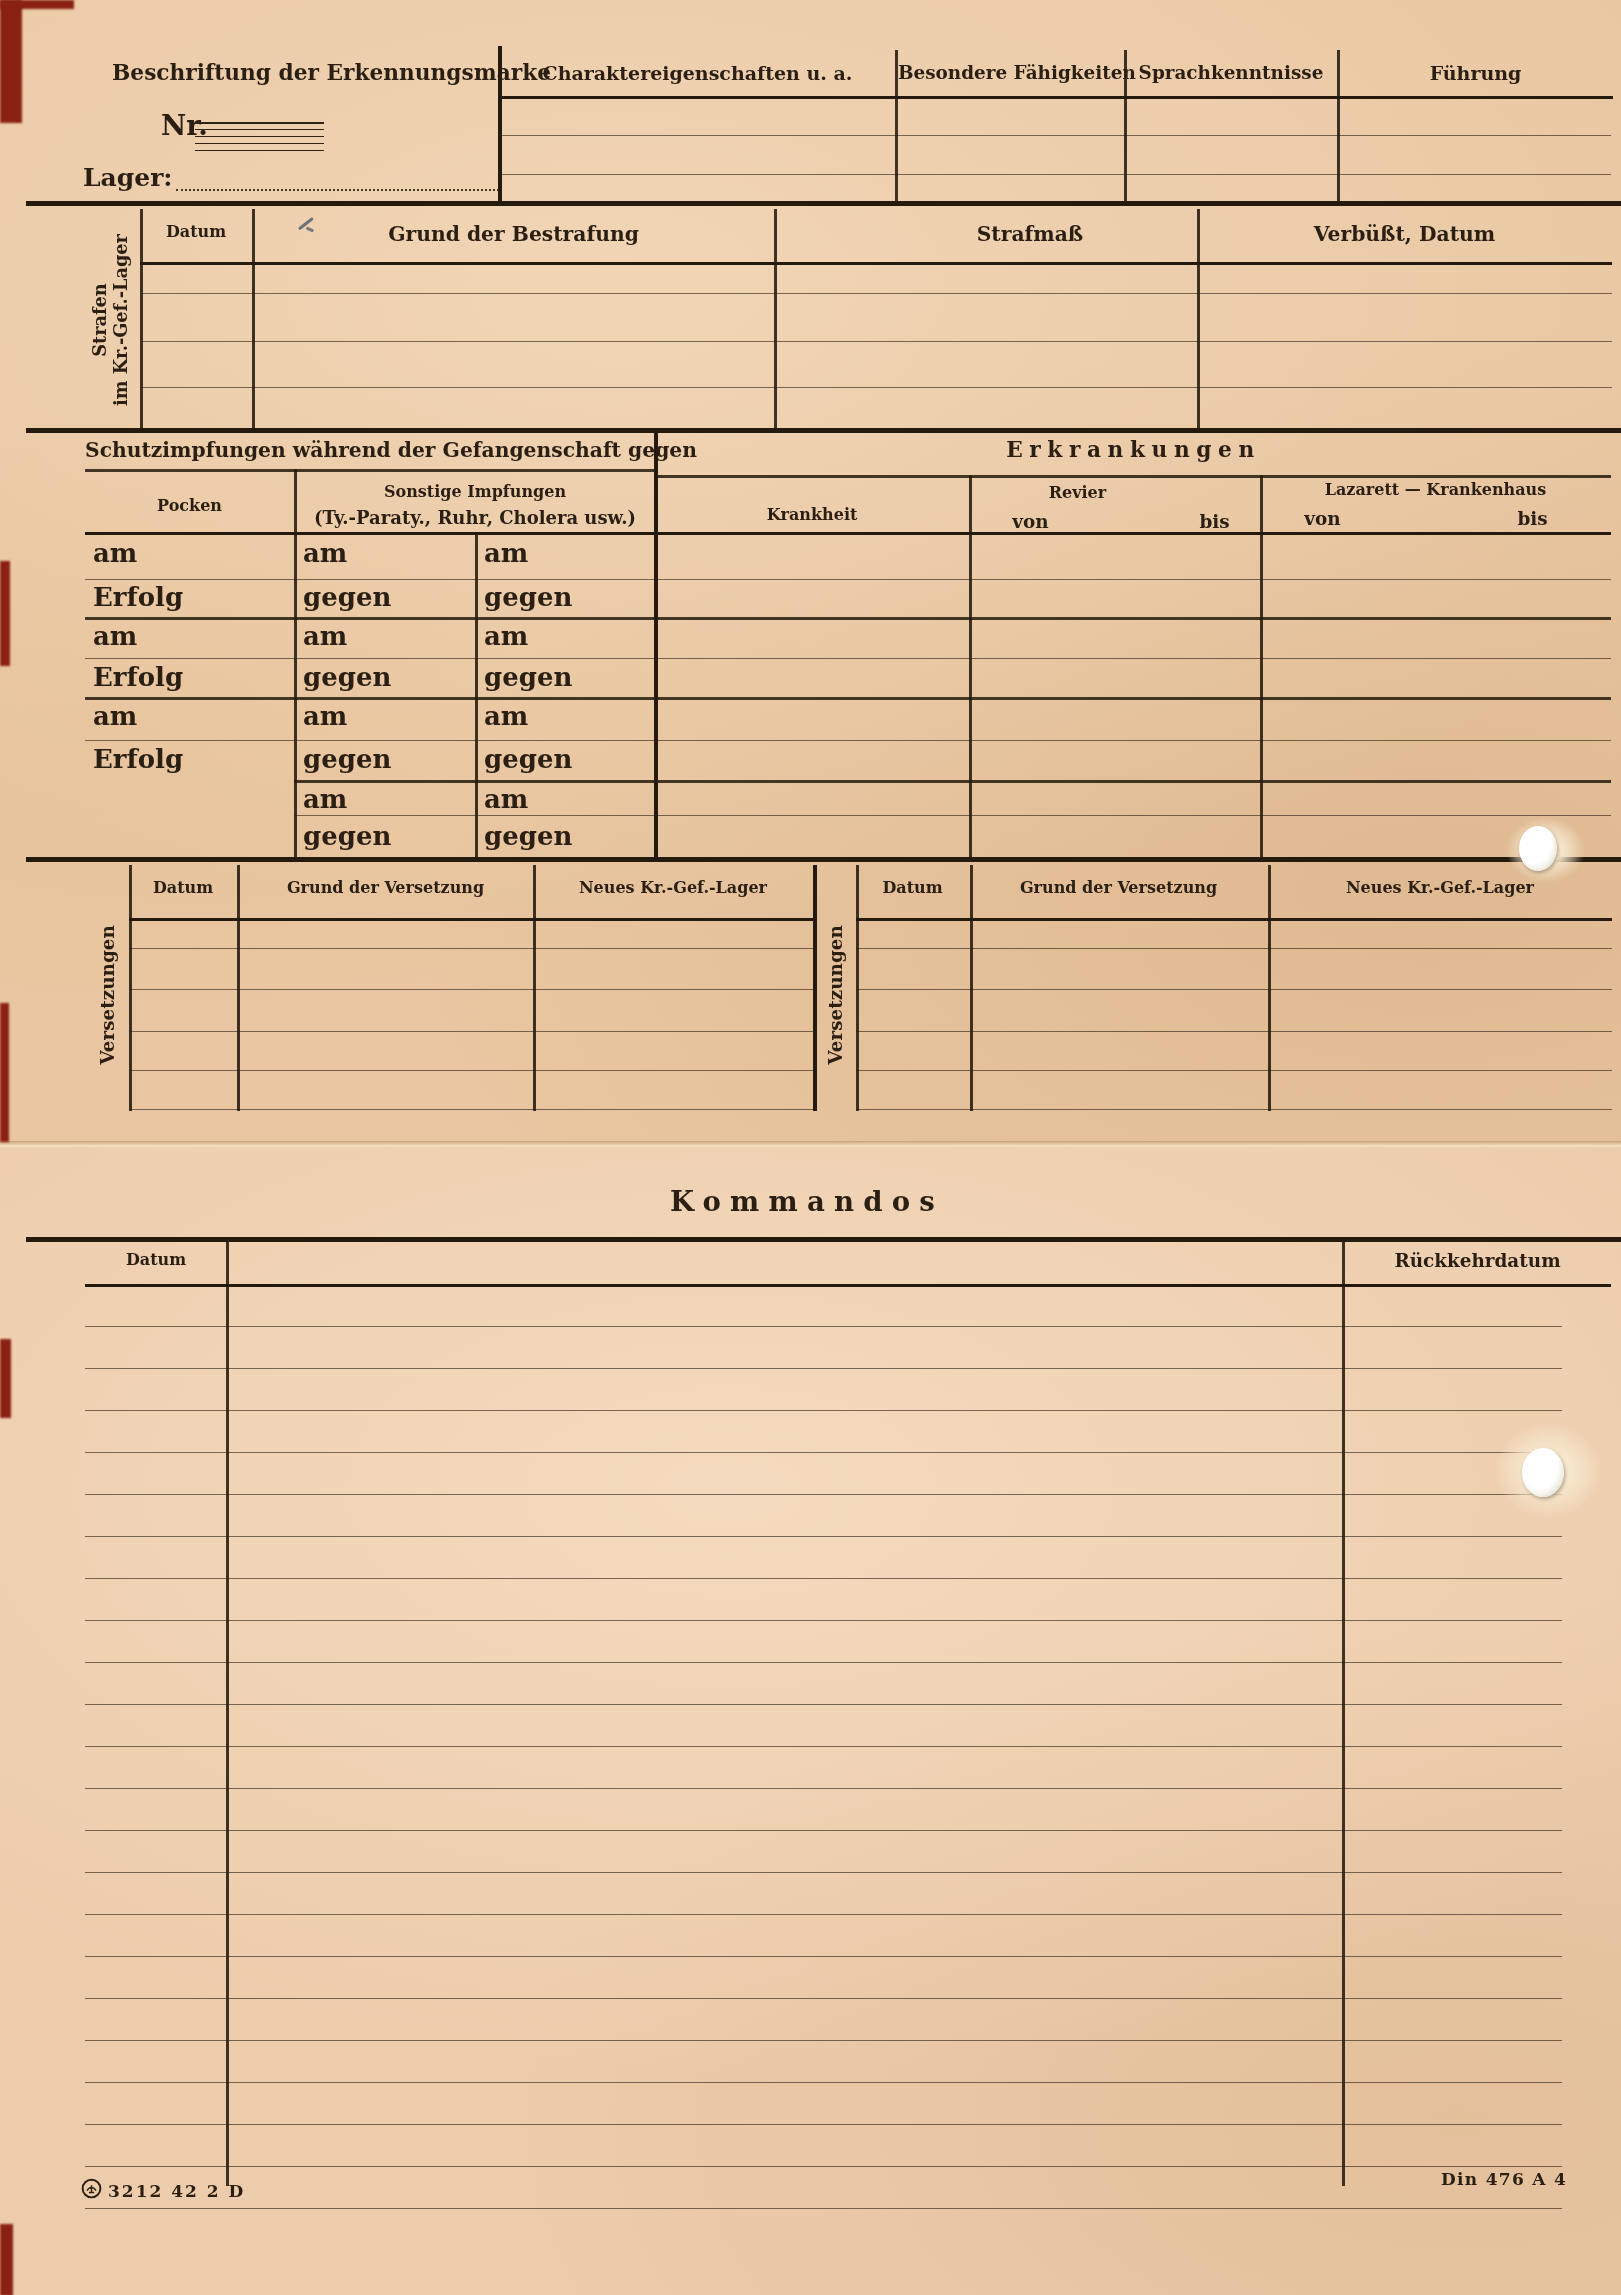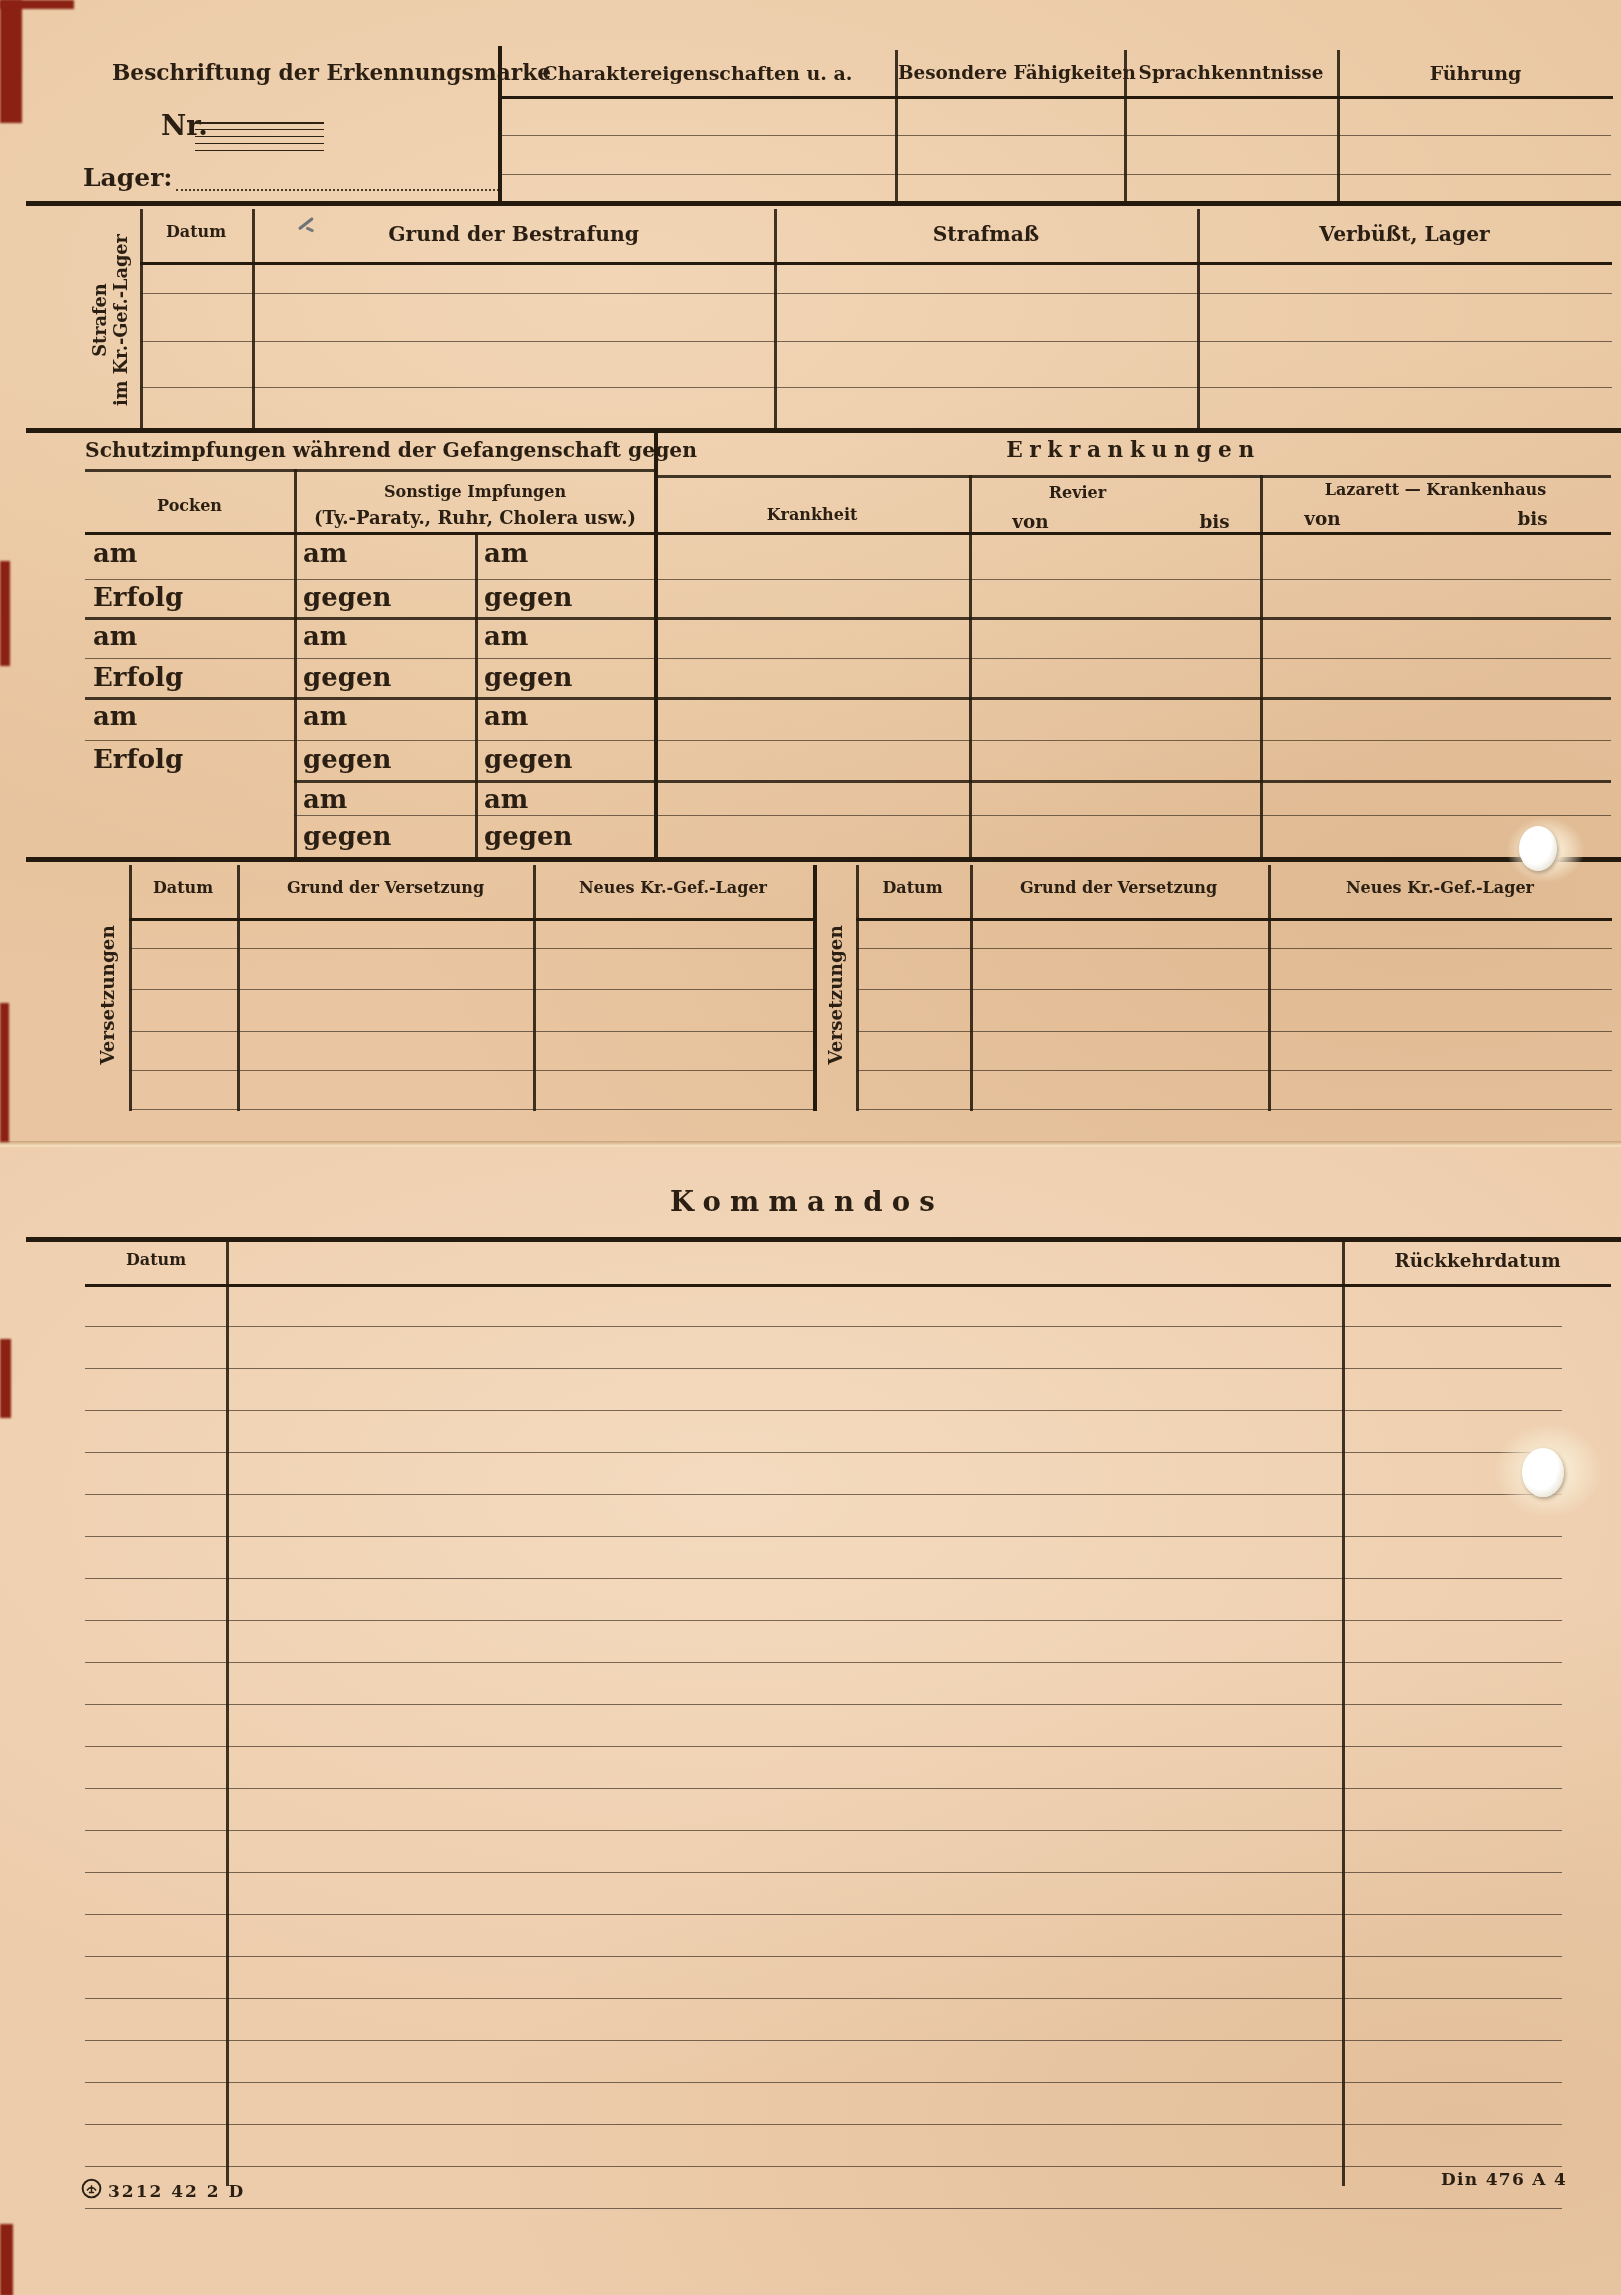--- a/index.html
+++ b/index.html
@@ -86,22 +86,22 @@
   <div class="rot" style="left:110px;top:320px;font-size:17.7px;line-height:21px">
     <div>Strafen</div>
     <div>im Kr.-Gef.-Lager</div>
   </div>
   <div class="vl" style="left:140px;top:209px;height:221px"></div>
   <div class="vl" style="left:252px;top:209px;height:221px"></div>
   <div class="vl" style="left:774px;top:209px;height:221px"></div>
   <div class="vl" style="left:1197px;top:209px;height:221px"></div>
   <div class="hdr" style="left:142px;top:222px;width:108px">Datum</div>
   <div class="hdr" style="left:256px;top:222px;width:515px;font-size:20.3px">Grund der Bestrafung</div>
-  <div class="hdr" style="left:778px;top:222px;width:416px;font-size:20.3px">Strafmaß</div>
-  <div class="hdr" style="left:1201px;top:222px;width:407px;font-size:20.3px">Verbüßt, Lager</div>
+  <div class="hdr" style="left:822px;top:222px;width:416px;font-size:20.3px">Strafmaß</div>
+  <div class="hdr" style="left:1201px;top:222px;width:407px;font-size:20.3px">Verbüßt, Datum</div>
   <div class="pen"></div>
   <div class="pen2"></div>
   <div class="hl thick" style="left:140px;top:262px;width:1472px"></div>
   <div class="hl" style="left:140px;top:293px;width:1472px"></div>
   <div class="hl" style="left:140px;top:341px;width:1472px"></div>
   <div class="hl" style="left:140px;top:387px;width:1472px"></div>
   <div class="hl border" style="left:26px;top:428px;width:1595px"></div>
 
   <div class="hdr" style="left:85px;top:438px;width:571px;font-size:20.3px">Schutzimpfungen während der Gefangenschaft gegen</div>
   <div class="hdr" style="left:656px;top:437px;width:955px;font-size:21.7px;letter-spacing:6.6px">Erkrankungen</div>

